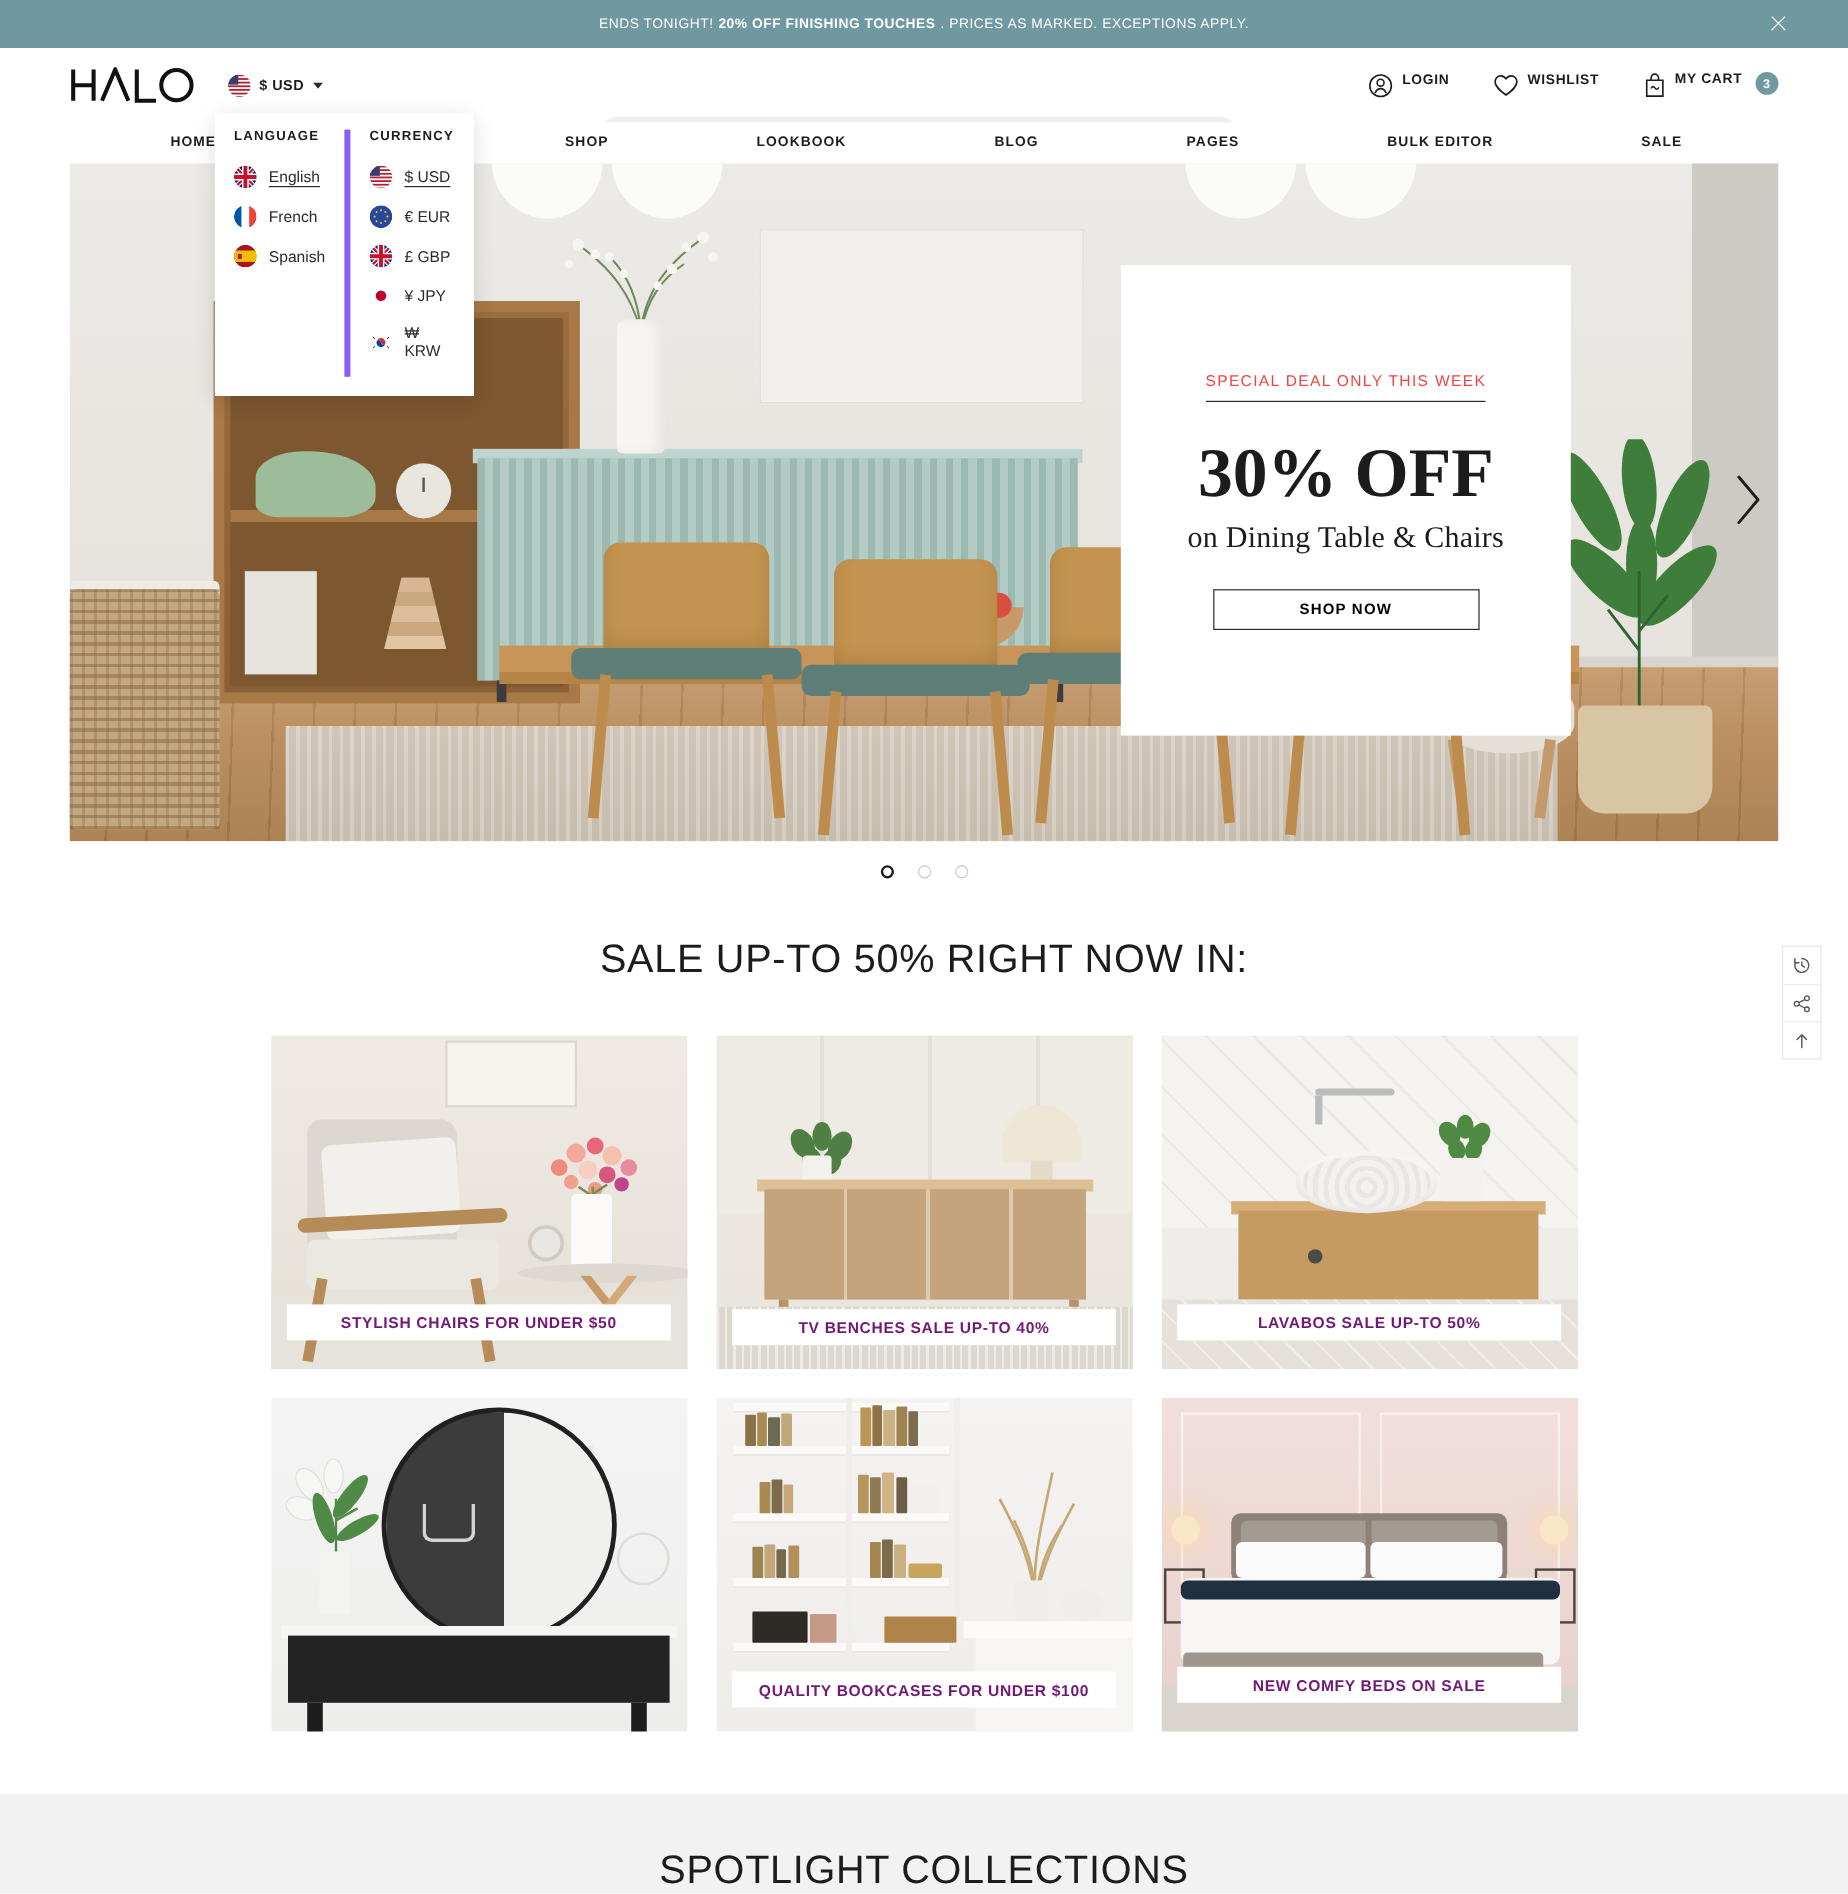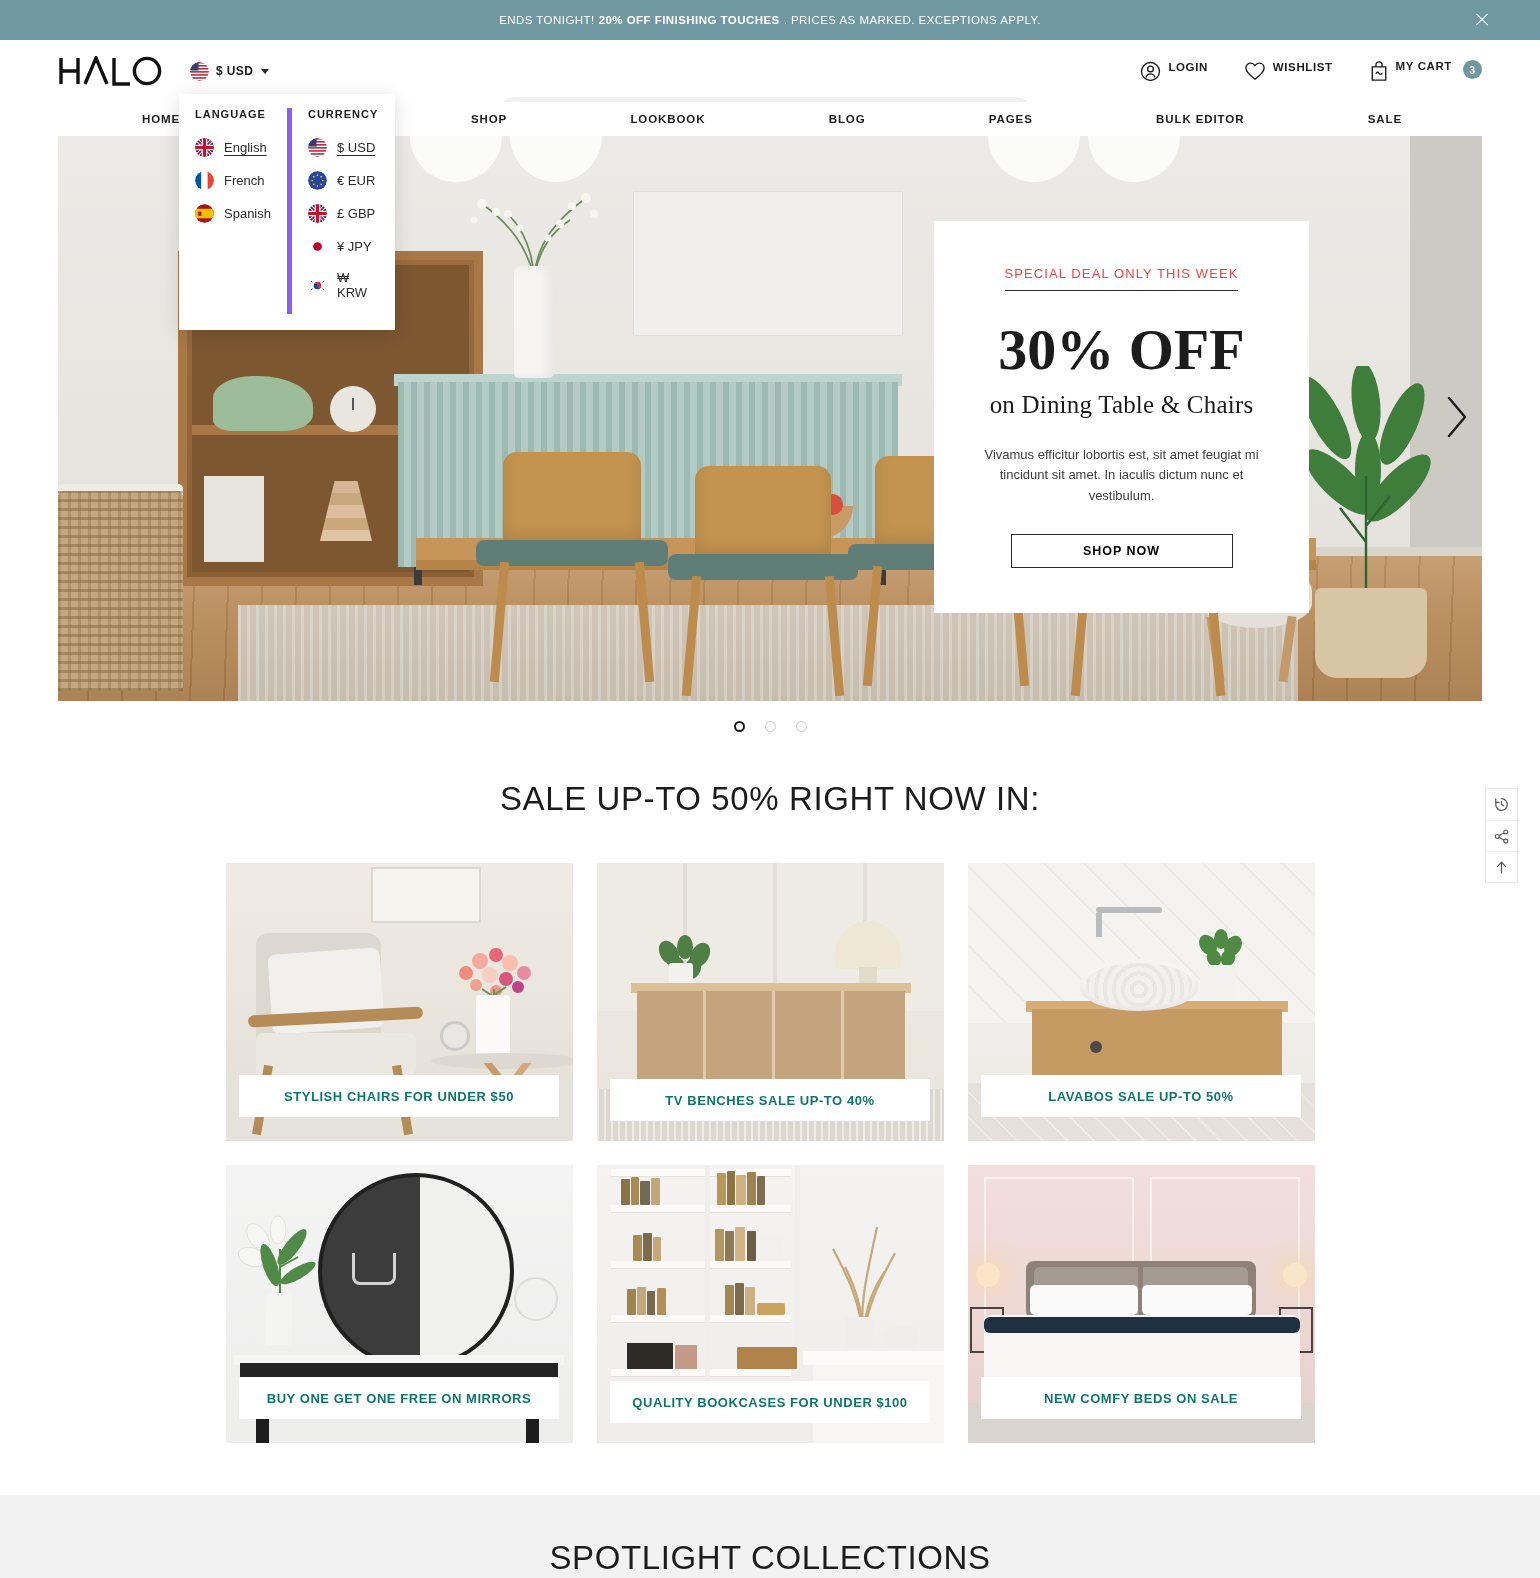--- a/index.html
+++ b/index.html
@@ -148,22 +148,22 @@
   .dots{ display:flex; gap:20px; justify-content:center; margin-top:20px; }
   .dot{ width:11px; height:11px; border-radius:50%; border:1.6px solid #c9c9c9; cursor:pointer; }
   .dot.active{ border-color:#1c1c1c; border-width:2.4px; }
 
   
   .sec-title{ text-align:center; font-size:33px; font-weight:400; letter-spacing:.6px; margin-top:48px; color:#1c1c1c; }
   .grid{ display:grid; grid-template-columns:repeat(3,347px); gap:24px 24px; justify-content:center; margin-top:45px; }
   .tile{ position:relative; height:278px; overflow:hidden; cursor:pointer; }
   .tile-label{
     position:absolute; left:0; right:0; bottom:24px; margin:0 auto; width:92%;
-    background:#fff; height:42px; display:flex; align-items:center; justify-content:center;
-    font-size:13px; font-weight:700; letter-spacing:.55px; color:#0f766e;
+    background:#fff; height:30px; display:flex; align-items:center; justify-content:center;
+    font-size:13px; font-weight:700; letter-spacing:.55px; color:#701a75;
   }
   .tile.t2 .tile-label, .tile.t5 .tile-label{ bottom:20px; }
 
   
   .sc{ position:absolute; inset:0; }
   .sc1{ background:linear-gradient(180deg,#efebe4 0%,#e8e3da 70%,#e2ddd3 100%); }
   .sc1 .frame{ position:absolute; left:145px; top:4px; width:110px; height:56px; background:#f6f4ef; border:2px solid #ddd8ce;}
   .sc1 .armchair{ position:absolute; left:22px; top:70px; width:175px; height:150px; }
   .sc1 .ac-back{ position:absolute; left:8px; top:0; width:125px; height:110px; background:#dcd8d0; border-radius:12px 14px 4px 4px;}
   .sc1 .ac-cush{ position:absolute; left:22px; top:18px; width:112px; height:80px; background:#f2f0ec; border-radius:8px; transform:rotate(-4deg);}
@@ -606,21 +606,20 @@
         <div class="seat"></div>
         <div class="lf"></div>
         <div class="rf"></div>
       </div>
   </div>
 
   <div class="hero-card">
     <div class="hc-eyebrow">SPECIAL DEAL ONLY THIS WEEK</div>
     <div class="hc-big">30% OFF</div>
     <div class="hc-sub">on Dining Table &amp; Chairs</div>
-    <div class="hc-para">Vivamus efficitur lobortis est, sit amet feugiat mi tincidunt sit amet.  In iaculis dictum nunc et vestibulum.</div>
     <button class="hc-btn">SHOP NOW</button>
   </div>
 
   <div class="hero-next">
     <svg width="26" height="46" viewBox="0 0 26 46">
       <path d="M5 4l16 19L5 42" fill="none" stroke="#1c1c1c" stroke-width="2.4" stroke-linecap="round" stroke-linejoin="round"></path>
     </svg>
   </div>
 </div>
 
@@ -748,21 +747,20 @@
               <path d="M44 88V34M44 60l-16-12M44 52l18-10"></path>
             </g>
         </svg>
       </div>
       <div class="lvase"></div>
       <div class="contop"></div>
       <div class="console"></div>
       <div class="conleg" style="left:30px;"></div>
         <div class="conleg" style="left:300px;"></div>
     </div>
-    <div class="tile-label">BUY ONE GET ONE FREE ON MIRRORS</div>
   </div>
 
   <div class="tile t5">
     <div class="sc sc5">
       <div class="shelf" style="left:14px;top:40px;width:180px;height:7px;"></div>
       <div class="shelf" style="left:14px;top:96px;width:180px;height:7px;"></div>
       <div class="shelf" style="left:14px;top:150px;width:180px;height:7px;"></div>
       <div class="shelf" style="left:14px;top:204px;width:180px;height:7px;"></div>
       <div class="shelf" style="left:14px;top:4px;width:180px;height:7px;"></div>
       <div class="col" style="left:108px;"></div>

